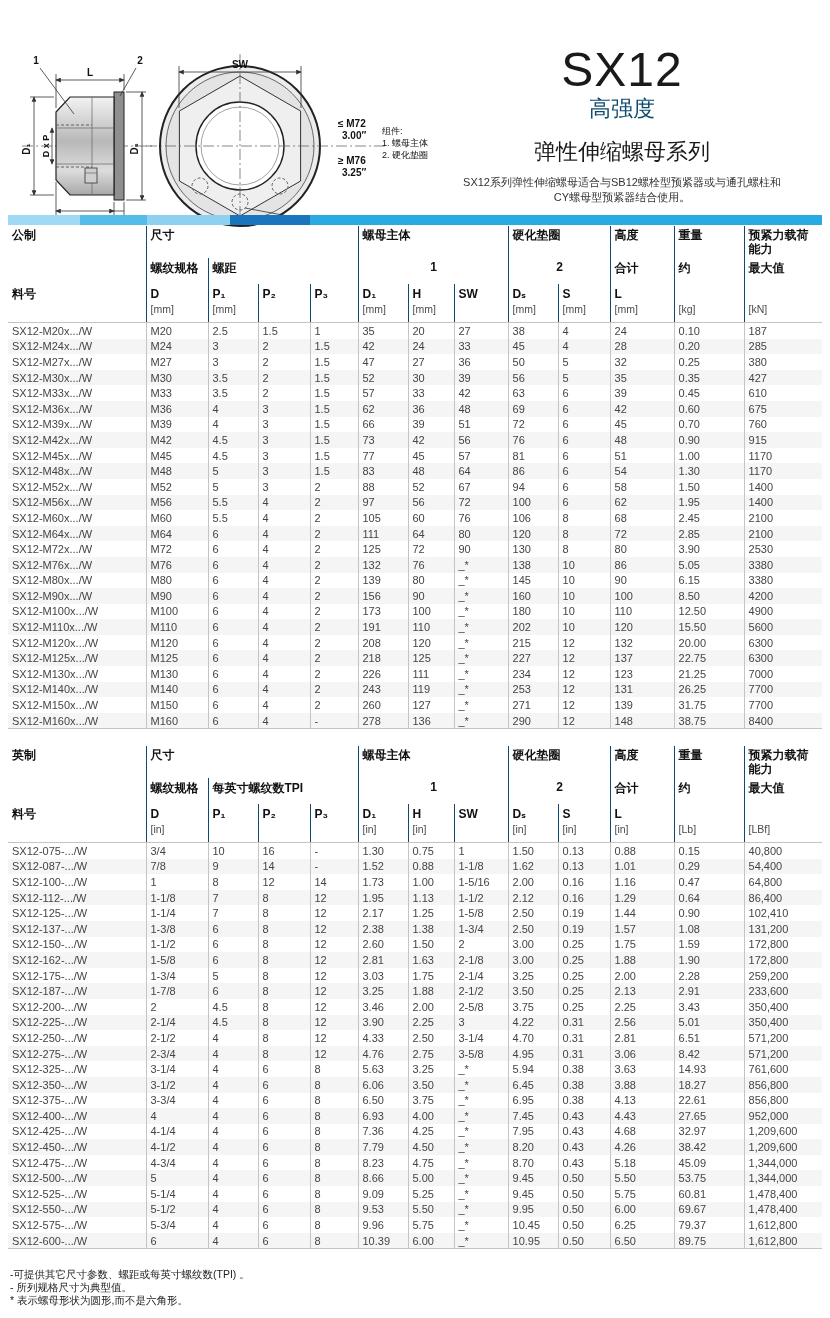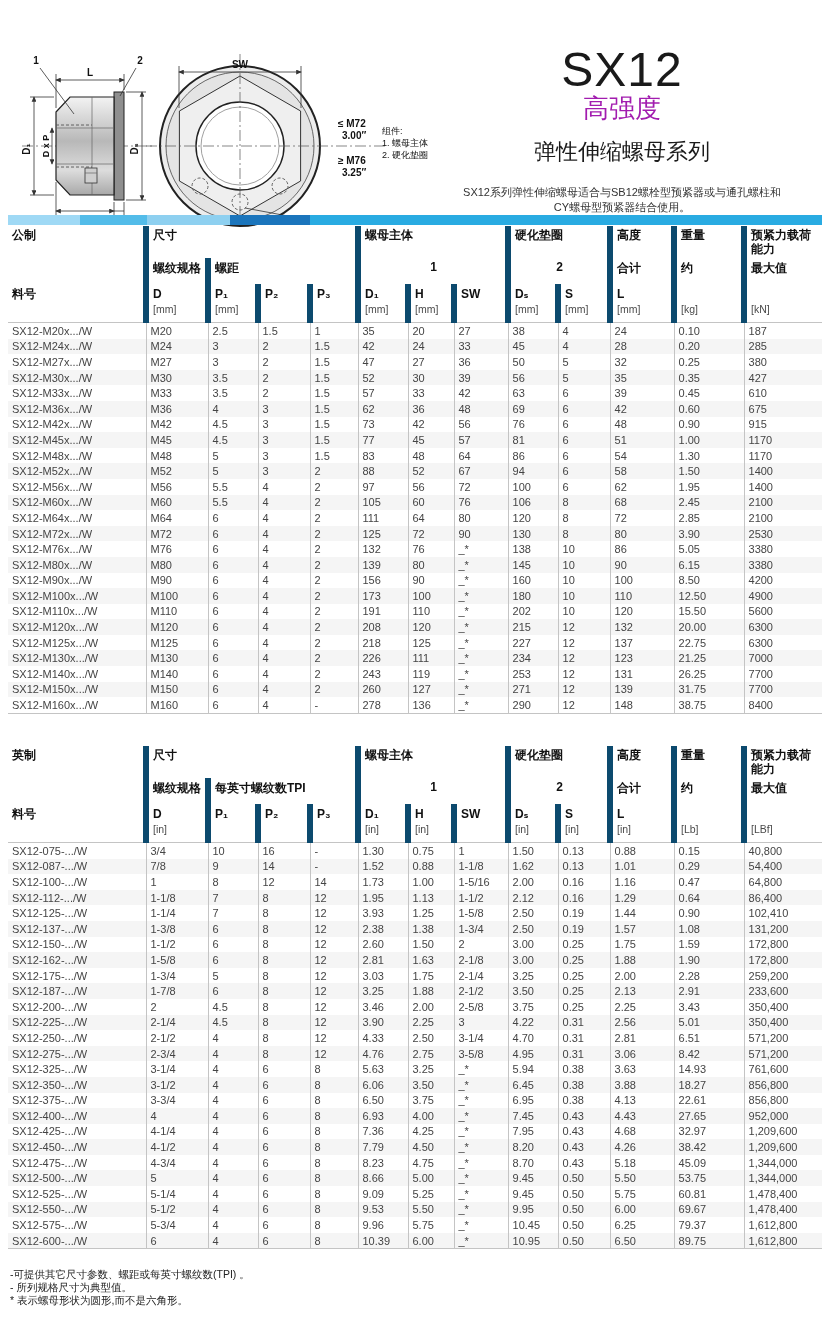--- a/index.html
+++ b/index.html
@@ -5,40 +5,40 @@
   html,body{margin:0;padding:0;background:#ffffff;}
   body{
     width:830px;height:1318px;position:relative;overflow:hidden;
     font-family:"Liberation Sans","DejaVu Sans",sans-serif;color:#222;
     -webkit-font-smoothing:antialiased;
   }
   
   .drawing-wrap{position:absolute;left:8px;top:22px;width:430px;height:205px;}
   .titleblock{position:absolute;right:8px;top:45px;width:400px;text-align:center;}
   .titleblock .t1{font-size:48px;font-weight:normal;color:#1a1a1a;line-height:50px;letter-spacing:1px;}
-  .titleblock .t2{font-size:26px;color:#a21caf;line-height:27px;}
+  .titleblock .t2{font-size:22px;color:#0c4a6e;line-height:27px;}
   .titleblock .t3{font-size:22px;color:#1a1a1a;line-height:27px;margin-top:16px;}
   .titleblock .d1,.titleblock .d2{font-size:11px;color:#333;line-height:15px;}
-  .titleblock .d1{margin-top:20px;}
+  .titleblock .d1{margin-top:10px;}
   
   .bluebar{position:absolute;left:8px;top:215px;width:814px;height:10px;display:flex;}
   .bluebar div{height:10px;}
   .seg1{width:72px;} .seg2{width:67px;} .seg3{width:83px;} .seg4{width:80px;} .seg5{flex:1;}
   
   .spec{position:absolute;left:8px;width:814px;border-collapse:collapse;table-layout:fixed;}
   .spec.metric{top:226px;}
   .spec.imperial{top:746px;}
   .spec th{font-weight:bold;text-align:left;vertical-align:top;padding:2px 3px 0 4px;color:#111;}
   .spec .r1 th{font-size:12px;height:30px;line-height:14px;}
   .spec .r2 th{font-size:12px;height:24px;margin-left:6px;}
   .spec .r2 .ctr{text-align:center;}
   .spec .r3 th{height:36px;border-bottom:1px solid #c4c4c4;margin-top:34px;}
   .sym{font-weight:bold;font-size:12px;height:16px;line-height:16px;}
   .unit{font-weight:normal;font-size:10.5px;color:#4a4a4a;height:15px;line-height:14px;}
-  .bl{border-left:6px solid #0c4a6e;}
+  .bl{border-left:1px solid #0c4a6e;}
   .spec tbody td{font-size:11px;color:#444;padding:1px 3px 0 4px;height:14.6px;line-height:13px;white-space:nowrap;overflow:hidden;}
   .spec tbody td + td{border-left:1px solid #c4c4c4;}
   .spec tbody tr:nth-child(even){background:#f5f5f5;}
   .spec tbody{border-bottom:1px solid #c4c4c4;}
   
   .footnotes{position:absolute;left:10px;top:1268px;font-size:10.5px;color:#222;line-height:13px;}
   
   .dim{stroke:#333;stroke-width:0.8;fill:none;}
   .thin{stroke:#666;stroke-width:0.7;fill:none;}
   .cline{stroke:#555;stroke-width:0.7;fill:none;stroke-dasharray:11 3 2 3;}
@@ -330,20 +330,35 @@
         <td>62</td>
         <td>36</td>
         <td>48</td>
         <td>69</td>
         <td>6</td>
         <td>42</td>
         <td>0.60</td>
         <td>675</td>
       </tr>
       <tr>
+        <td>SX12-M39x.../W</td>
+        <td>M39</td>
+        <td>4</td>
+        <td>3</td>
+        <td>1.5</td>
+        <td>66</td>
+        <td>39</td>
+        <td>51</td>
+        <td>72</td>
+        <td>6</td>
+        <td>45</td>
+        <td>0.70</td>
+        <td>760</td>
+      </tr>
+      <tr>
         <td>SX12-M42x.../W</td>
         <td>M42</td>
         <td>4.5</td>
         <td>3</td>
         <td>1.5</td>
         <td>73</td>
         <td>42</td>
         <td>56</td>
         <td>76</td>
         <td>6</td>
@@ -770,21 +785,21 @@
         <td>1.29</td>
         <td>0.64</td>
         <td>86,400</td>
       </tr>
       <tr>
         <td>SX12-125-.../W</td>
         <td>1-1/4</td>
         <td>7</td>
         <td>8</td>
         <td>12</td>
-        <td>3.93</td>
+        <td>2.17</td>
         <td>1.25</td>
         <td>1-5/8</td>
         <td>2.50</td>
         <td>0.19</td>
         <td>1.44</td>
         <td>0.90</td>
         <td>102,410</td>
       </tr>
       <tr>
         <td>SX12-137-.../W</td>

